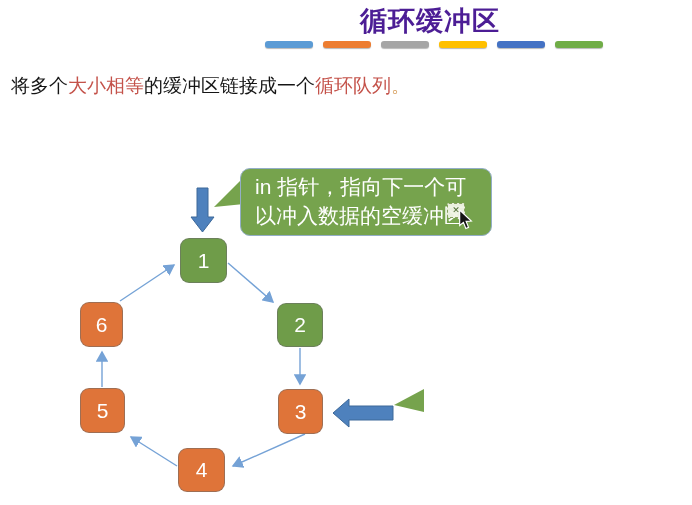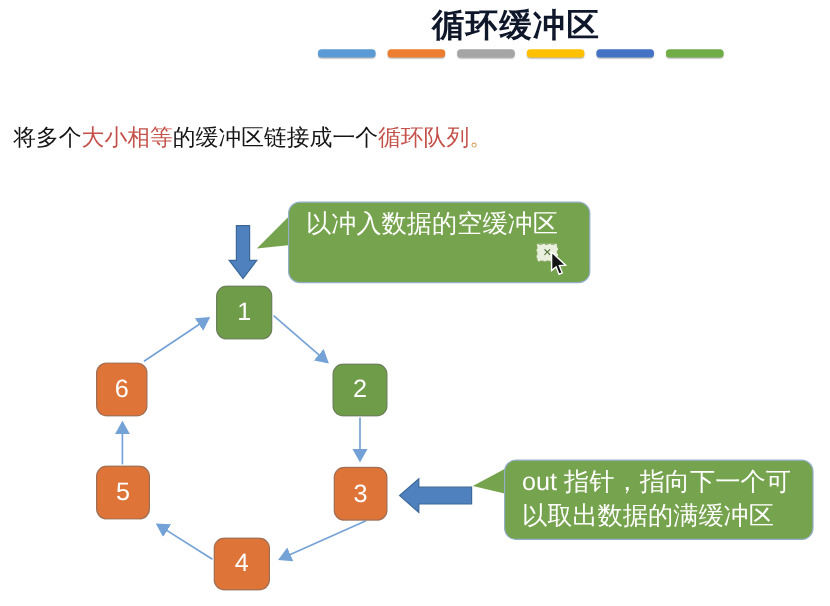--- a/index.html
+++ b/index.html
@@ -3,26 +3,26 @@
 <meta charset="utf-8">
 <style>
   html,body{margin:0;padding:0;background:#fff;}
   .slide{
     position:relative;width:692px;height:505px;background:#ffffff;overflow:hidden;
     font-family:"Liberation Sans", sans-serif;
   }
   
   .title{
     position:absolute;left:168px;right:0;top:3px;text-align:center;
-    font-size:27px;font-weight:bold;color:#0f172a;letter-spacing:1px;
+    font-size:27px;font-weight:bold;color:#4c1d95;letter-spacing:1px;
   }
   .bars{position:absolute;left:265px;top:41px;display:flex;gap:10px;}
   .bar{width:48px;height:7px;border-radius:3px;box-shadow:0 1px 1px rgba(0,0,0,.28);}
   
-  .intro{position:absolute;left:11px;top:72px;font-size:19px;line-height:28px;color:#151515;margin-top:30px;}
+  .intro{position:absolute;left:11px;top:72px;font-size:19px;line-height:28px;color:#151515;}
   .intro p{margin:0;}
   .c-red{color:#C4524A;}
   .c-orange{color:#D59A55;}
   
   .overlay{position:absolute;left:0;top:0;width:692px;height:505px;}
   .node{
     position:absolute;border-radius:9px;display:flex;align-items:center;justify-content:center;
     color:#fff;font-size:21px;border:1px solid rgba(105,105,105,.55);box-sizing:border-box;
   }
   .node.green{background:#6F9C49;}
@@ -103,25 +103,22 @@
       <span>4</span>
     </div>
   <div class="node orange n5">
       <span>5</span>
     </div>
   <div class="node orange n6">
       <span>6</span>
     </div>
 
   <div class="callout callout-in">
+    <div>in 指针，指向下一个可</div>
     <div>以冲入数据的空缓冲区</div>
-  </div>
-  <div class="callout callout-out">
-    <div>out 指针，指向下一个可</div>
-    <div>以取出数据的满缓冲区</div>
   </div>
 
   <div class="xbox">✕</div>
   <svg class="cursor" viewBox="0 0 12 18" xmlns="http://www.w3.org/2000/svg">
     <path d="M1,0 L1,13.2 L4.2,10.6 L6.3,15.9 L8.6,14.9 L6.5,9.7 L11,9.4 Z" fill="#141414" stroke="#ffffff" stroke-width="1"></path>
   </svg>
 
 </div>
 
 </body></html>

